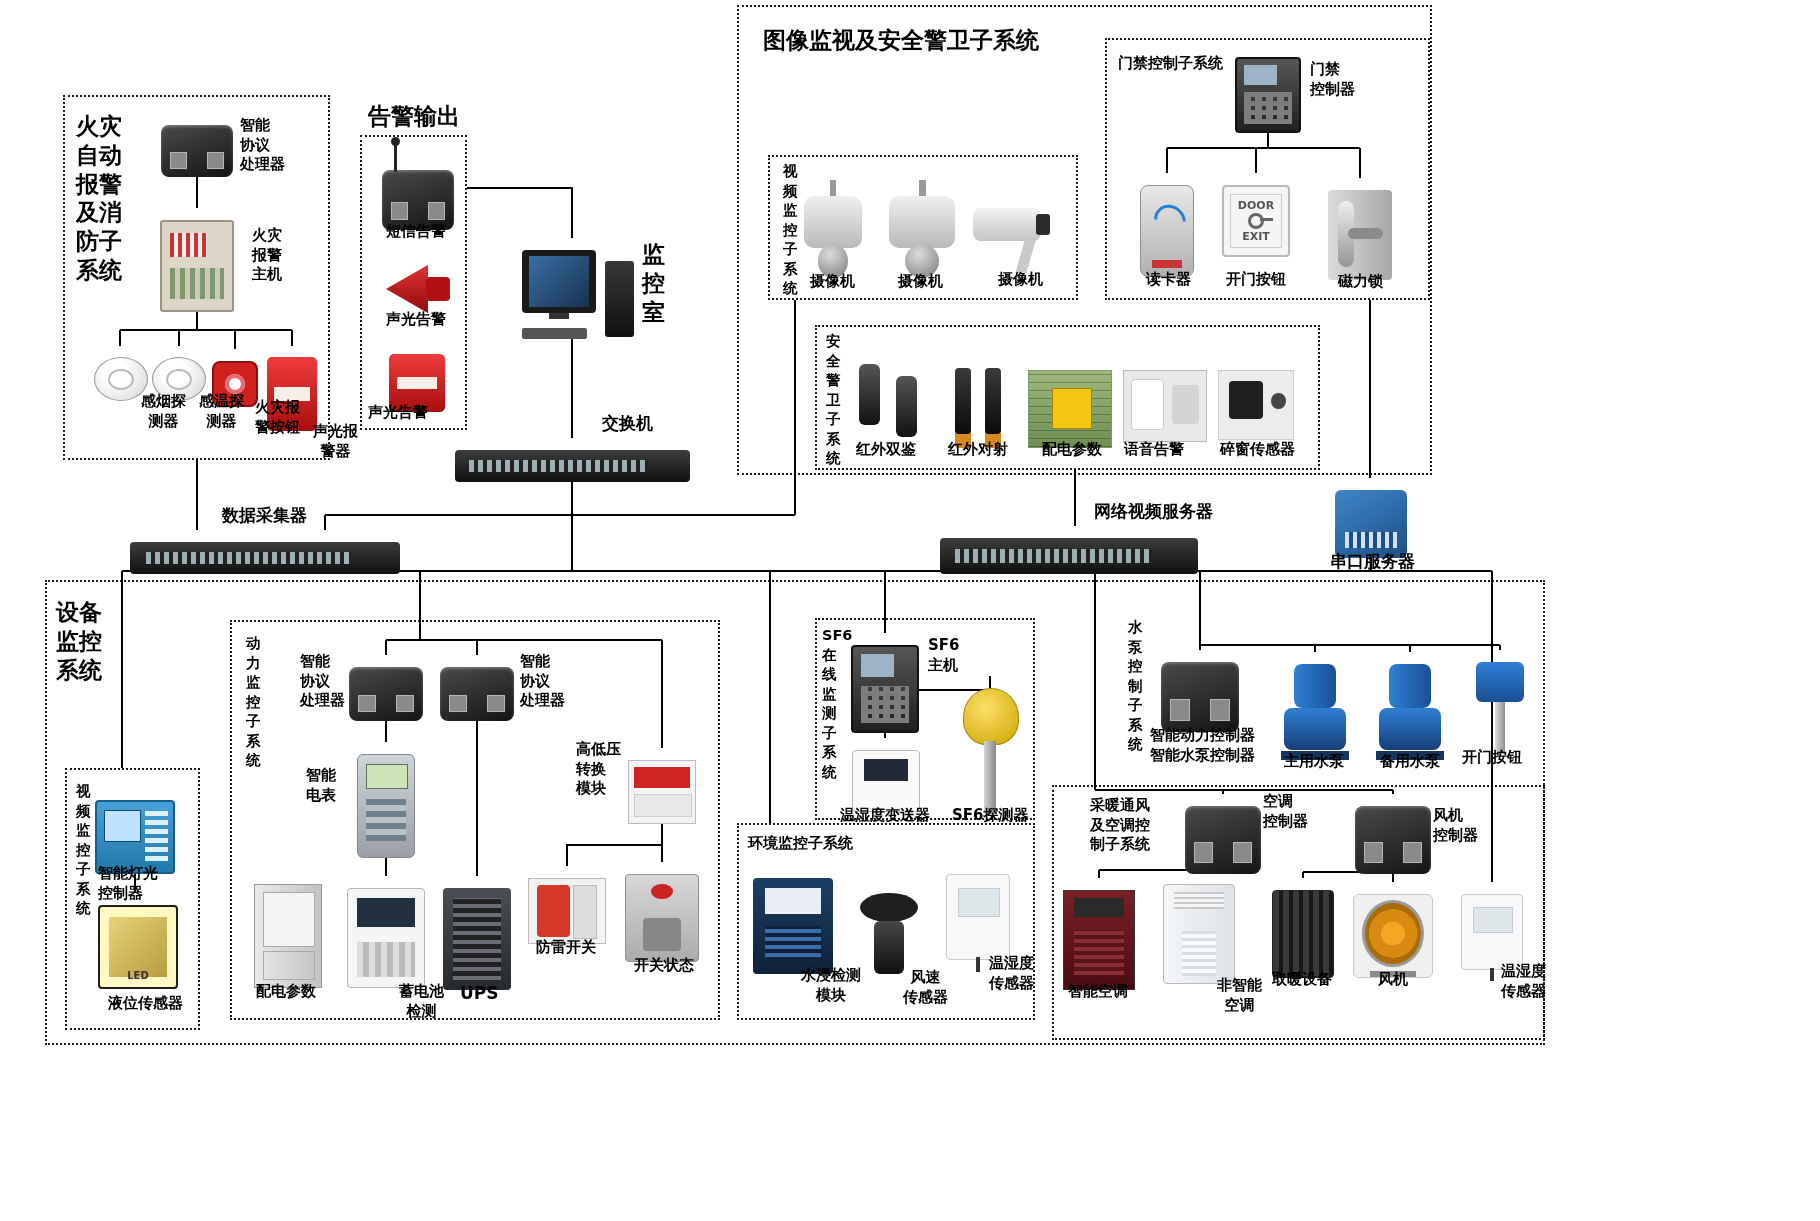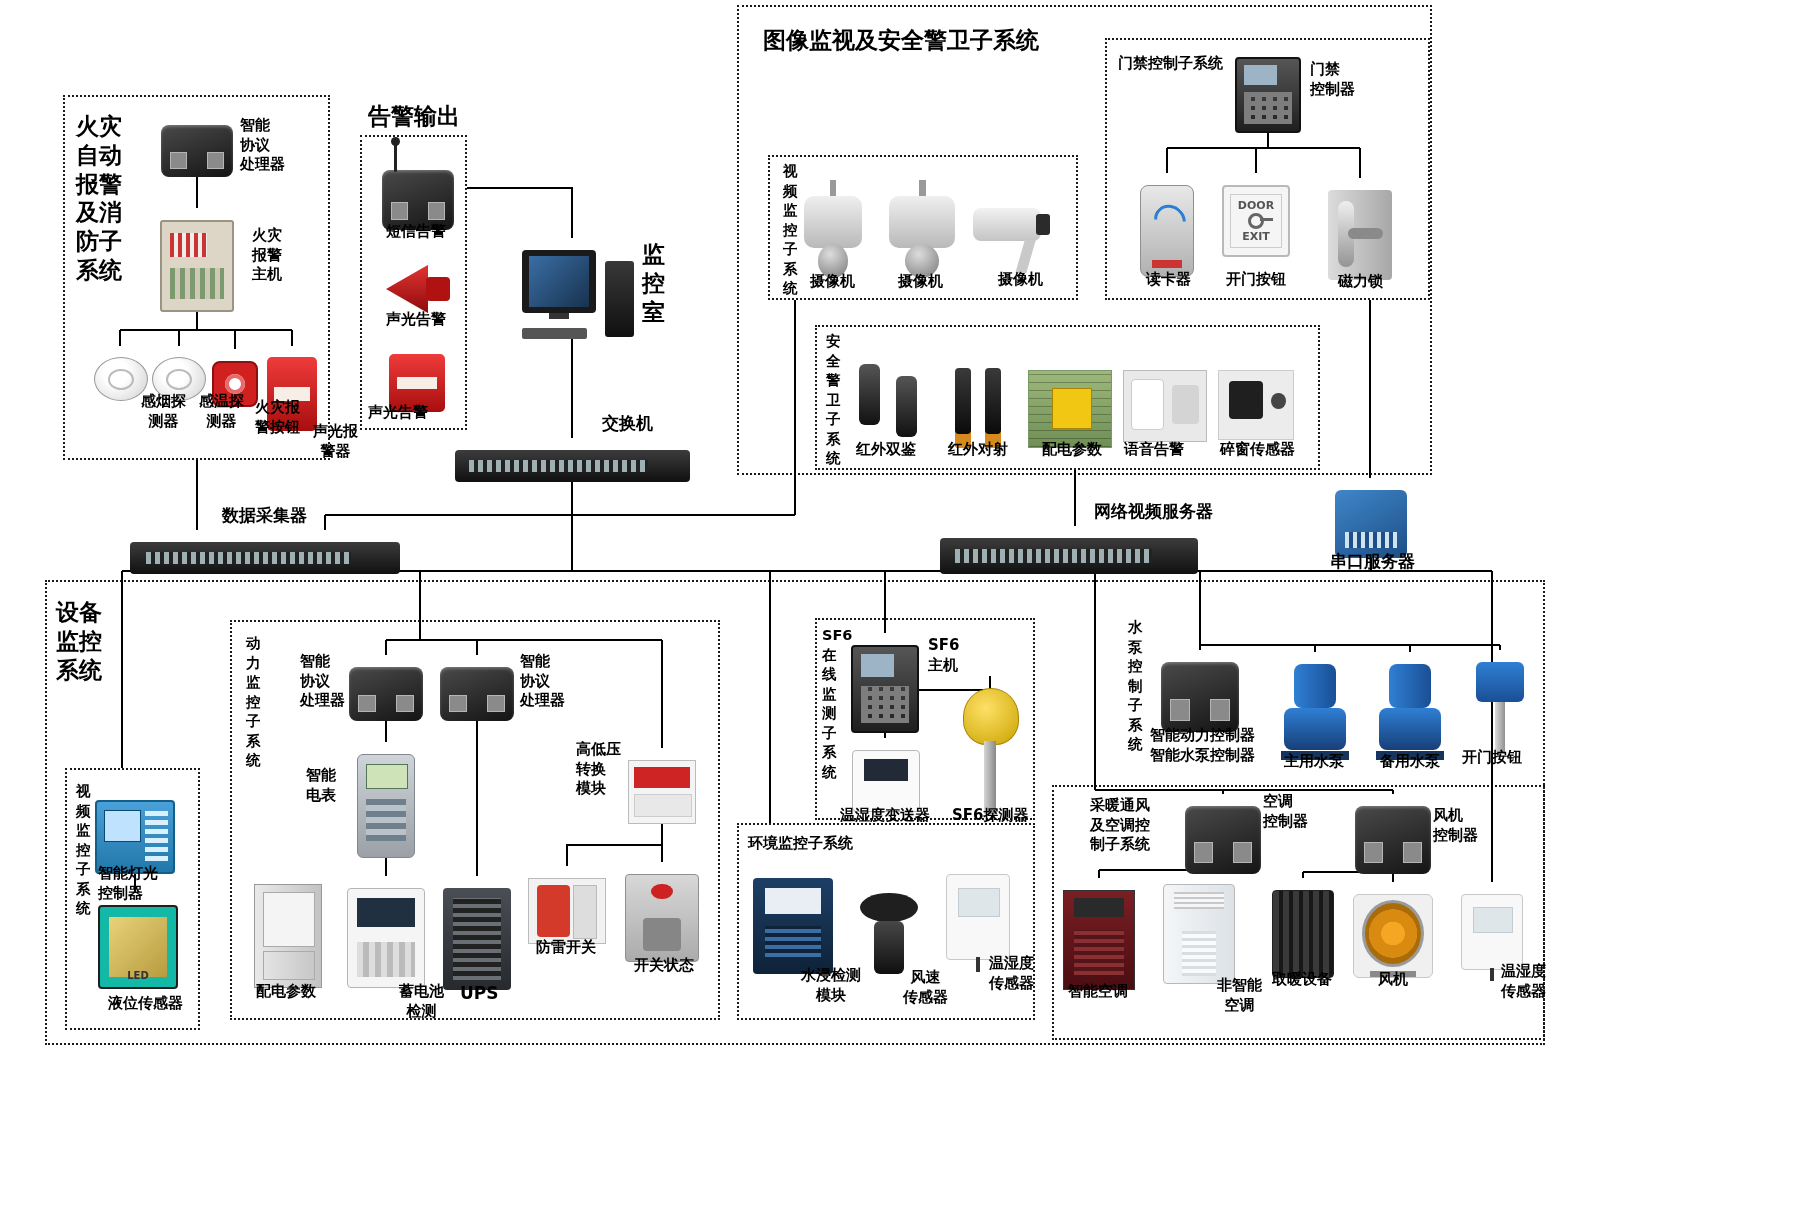--- a/index.html
+++ b/index.html
@@ -68,21 +68,21 @@
   .fence-dev::after{content:"";position:absolute;left:28%;top:22%;width:46%;height:52%;background:#f2c713;border:1px solid #a88400;}
   .kit-dev{background:#e9e9e9;border:1px solid #bbb;}
   .kit-dev::before{content:"";position:absolute;left:8%;top:12%;width:38%;height:70%;background:#fff;border:1px solid #ccc;border-radius:4px;}
   .kit-dev::after{content:"";position:absolute;right:8%;top:20%;width:34%;height:55%;background:#d4d4d4;border-radius:4px;}
   .winsensor-dev{background:#ececec;border:1px solid #ccc;}
   .winsensor-dev::before{content:"";position:absolute;left:14%;top:14%;width:46%;height:56%;background:#1f1f1f;border-radius:4px;}
   .winsensor-dev::after{content:"";position:absolute;right:10%;top:32%;width:20%;height:24%;background:#454545;border-radius:50%;}
   .bluectrl-dev{background:linear-gradient(#4aa0d8,#2277aa);border:2px solid #145f88;border-radius:4px;}
   .bluectrl-dev::before{content:"";position:absolute;left:9%;top:12%;width:46%;height:42%;background:#bfe3ff;border:1px solid #0a4a70;}
   .bluectrl-dev::after{content:"";position:absolute;right:7%;top:12%;width:30%;height:72%;background:repeating-linear-gradient(0deg,#d9f1ff 0 5px,transparent 5px 9px);}
-  .flood-dev{background:#14b8a6;border-radius:4px;border:2px solid #1f1f1f;display:flex;align-items:flex-end;justify-content:center;}
+  .flood-dev{background:#fef9c3;border-radius:4px;border:2px solid #1f1f1f;display:flex;align-items:flex-end;justify-content:center;}
   .flood-dev::before{content:"";position:absolute;inset:12%;background:linear-gradient(135deg,#e8d27a,#b89b3f);}
   .flood-dev .ledtxt{position:relative;z-index:1;font-size:10px;font-weight:700;color:#333;margin-bottom:6px;}
   .meter-dev{background:linear-gradient(#cfd4d8,#9aa0a6);border-radius:6px;border:1px solid #7f8890;}
   .meter-dev::before{content:"";position:absolute;left:14%;top:9%;width:72%;height:22%;background:#cfe3b8;border:1px solid #55755a;}
   .meter-dev::after{content:"";position:absolute;left:14%;top:42%;width:72%;height:42%;background:repeating-linear-gradient(0deg,#6f7f8c 0 6px,#b9c2c9 6px 12px);}
   .module-dev{background:#f4f4f4;border:1px solid #bbb;}
   .module-dev::before{content:"";position:absolute;left:8%;top:10%;width:84%;height:34%;background:#cf2424;}
   .module-dev::after{content:"";position:absolute;left:8%;bottom:10%;width:84%;height:34%;background:#e8e8e8;border:1px solid #ccc;}
   .cabinet-dev{background:linear-gradient(90deg,#e9e9e9,#c3c3c3);border:1px solid #999;}
   .cabinet-dev::before{content:"";position:absolute;left:12%;top:7%;width:76%;height:52%;border:1px solid #aaa;background:#f4f4f4;}

